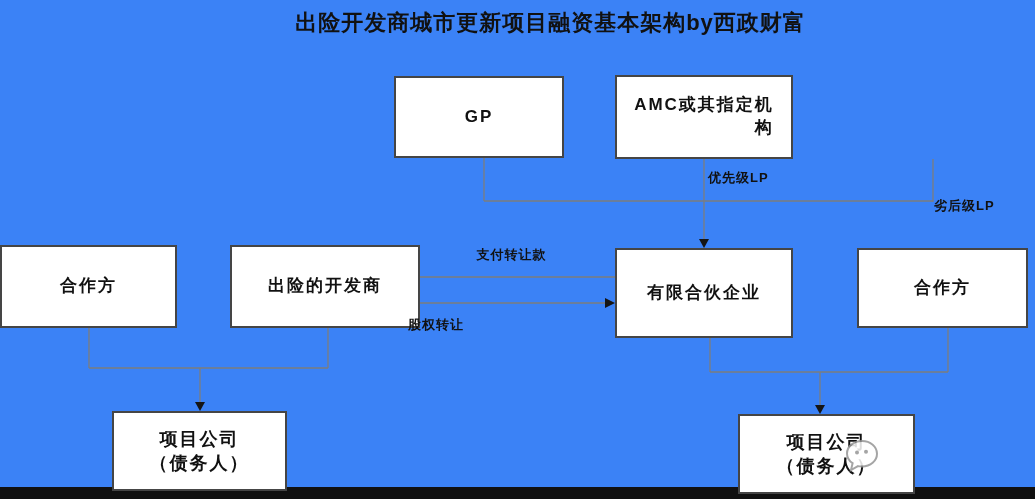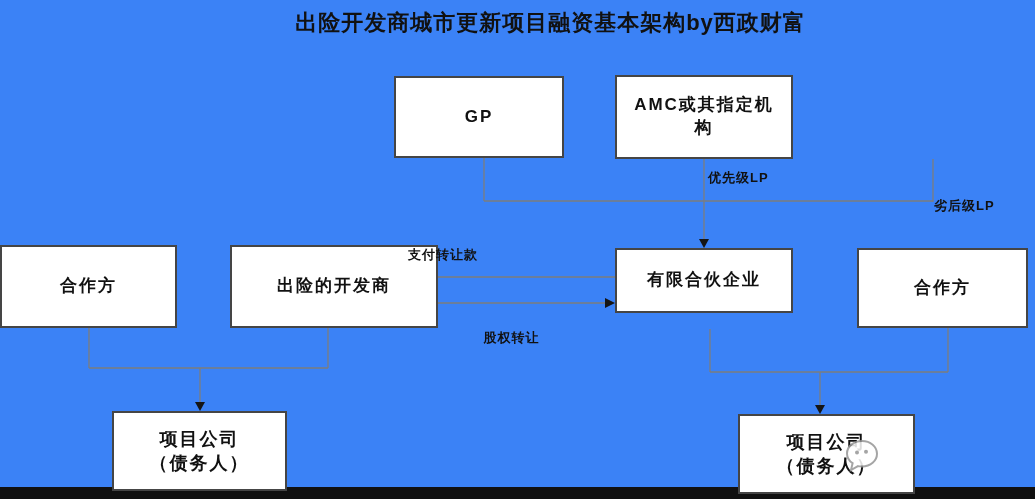--- a/index.html
+++ b/index.html
@@ -26,39 +26,39 @@
     box-sizing:border-box;
     display:flex;align-items:center;justify-content:center;
     text-align:center;
     font-size:17px;font-weight:700;
     letter-spacing:2px;
     line-height:1.35;
     white-space:pre-line;
     z-index:2;
   }
   #node-gp{left:394px;top:76px;width:170px;height:82px;}
-  #node-amc{left:615px;top:75px;width:178px;height:84px;}
+  #node-amc{left:615px;top:75px;width:178px;height:84px;text-align:right;}
   #node-developer{left:838px;top:76px;width:177px;height:83px;}
   #node-partner-left{left:0px;top:245px;width:177px;height:83px;}
-  #node-distressed{left:230px;top:245px;width:208px;height:83px;}
-  #node-lp{left:615px;top:248px;width:178px;height:65px;}
+  #node-distressed{left:230px;top:245px;width:190px;height:83px;}
+  #node-lp{left:615px;top:248px;width:178px;height:90px;}
   #node-partner-right{left:857px;top:248px;width:171px;height:80px;}
   #node-proj-left{left:112px;top:411px;width:175px;height:80px;font-size:18px;}
   #node-proj-right{left:738px;top:414px;width:177px;height:80px;font-size:18px;}
   .edge-label{
     position:absolute;
     font-size:13px;font-weight:700;
     letter-spacing:1px;
     z-index:2;
     white-space:nowrap;
   }
   #label-senior{left:708px;top:169px;}
   #label-junior{left:934px;top:169px;margin-top:28px;}
-  #label-pay{left:408px;top:246px;width:207px;}
-  #label-equity{left:408px;top:329px;width:207px;text-align:center;}
+  #label-pay{left:408px;top:246px;width:207px;text-align:center;}
+  #label-equity{left:408px;top:316px;width:207px;}
   #wires{position:absolute;left:0;top:0;z-index:1;}
   .bottom-bar{
     position:absolute;left:0;top:487px;width:1035px;height:12px;
     background:#101010;z-index:1;
   }
   .watermark{
     position:absolute;left:843px;top:438px;
     display:flex;align-items:center;
     z-index:4;opacity:.85;
   }

